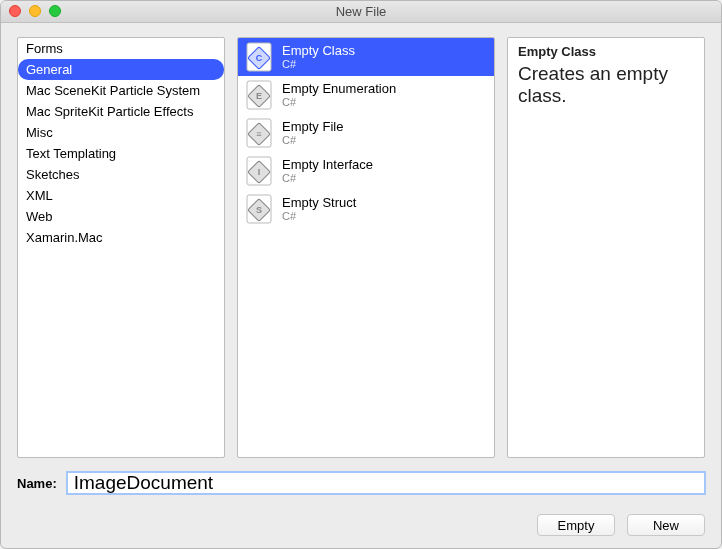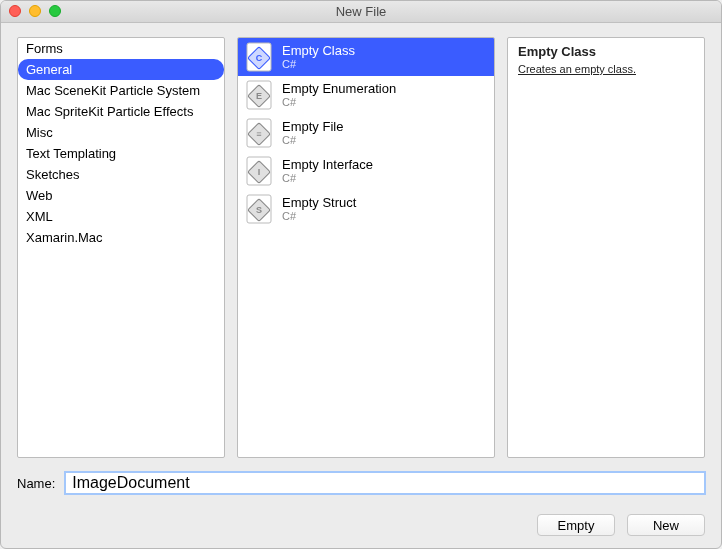--- a/index.html
+++ b/index.html
@@ -101,32 +101,32 @@
     .tmpl-icon {
       width: 26px;
       height: 30px;
       flex-shrink: 0;
     }
     .tmpl-text { display: flex; flex-direction: column; line-height: 1.1; }
     .tmpl-name { font-size: 13px; }
     .tmpl-lang { font-size: 11px; color: #888; }
     .tmpl-item.selected .tmpl-lang { color: #e2e6ff; }
     .desc-title { font-weight: bold; margin-bottom: 4px; }
-    .desc-body { font-size: 11px; text-decoration: underline; }
+    .desc-body { font-size: 19px; }
     .name-row {
       display: flex;
       align-items: center;
       gap: 10px;
     }
-    .name-label { font-size: 13px; color: #000; }
+    .name-label { font-size: 13px; color: #000; font-weight: bold; }
     .name-input {
       flex: 1;
       height: 22px;
       padding: 2px 6px;
-      font-size: 16px;
+      font-size: 19px;
       border: 1px solid #9cc1f5;
       outline: 2px solid #a3c7fb;
       outline-offset: -1px;
       border-radius: 0;
       background: #fff;
     }
     .buttons {
       display: flex;
       justify-content: flex-end;
       gap: 12px;
@@ -159,22 +159,22 @@
     <div class="panels">
       <div class="panel panel-left">
         <ul class="list" id="cat-list">
             <li class="cat-item">Forms</li>
             <li class="cat-item selected">General</li>
             <li class="cat-item">Mac SceneKit Particle System</li>
             <li class="cat-item">Mac SpriteKit Particle Effects</li>
             <li class="cat-item">Misc</li>
             <li class="cat-item">Text Templating</li>
             <li class="cat-item">Sketches</li>
+            <li class="cat-item">XML</li>
             <li class="cat-item">Web</li>
-            <li class="cat-item">XML</li>
             <li class="cat-item">Xamarin.Mac</li>
           </ul>
       </div>
       <div class="panel panel-mid">
         <ul class="templates" id="tmpl-list">
             <li class="tmpl-item selected">
               <span class="tmpl-icon"><svg viewBox="0 0 26 30" width="26" height="30">
                   <rect x="1" y="1" width="24" height="28" rx="2" fill="#fff" stroke="#bbb"></rect>
                   <rect x="5" y="8" width="16" height="16" rx="2" transform="rotate(45 13 16)" fill="#cfd8ff" stroke="#3a5cff" stroke-width="1"></rect>
                   <text x="13" y="19" text-anchor="middle" font-size="9" font-family="sans-serif" fill="#3a5cff" font-weight="bold">C</text>

